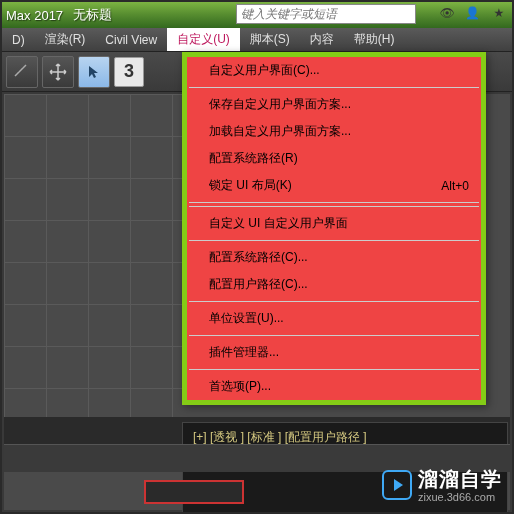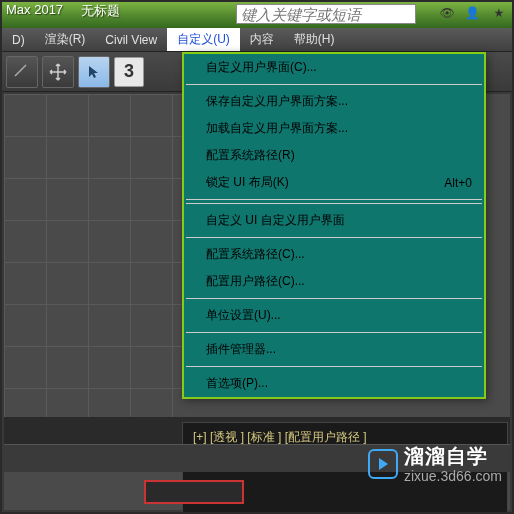--- a/index.html
+++ b/index.html
@@ -13,43 +13,44 @@
       overflow: hidden;
       position: relative;
       border: 2px solid #2a2a2a;
     }
     
     .title-bar {
       height: 26px;
       background: linear-gradient(to bottom, #7cb342 0%, #558b2f 50%, #33691e 100%);
       color: #ffffff;
       display: flex;
+      align-items: center;
       padding: 0 4px;
       position: relative;
     }
     .title-text {
       font-size: 13px;
       white-space: nowrap;
       text-shadow: 1px 1px 1px rgba(0,0,0,0.5);
     }
     .title-untitled {
-      margin-left: 18px;
+      margin-left: 10px;
     }
     .search-box {
       position: absolute;
       left: 234px;
       top: 2px;
       width: 180px;
       height: 20px;
       background: #ffffff;
       border: 1px solid #888;
       color: #999999;
       font-style: italic;
       padding: 2px 4px;
-      font-size: 15px;
+      font-size: 12px;
     }
     .title-icons {
       position: absolute;
       right: 4px;
       top: 2px;
       display: flex;
       gap: 8px;
     }
     .title-icon {
       width: 18px;
@@ -72,21 +73,21 @@
       padding: 0 10px;
       height: 100%;
       display: flex;
       align-items: center;
       color: #e0e0e0;
       cursor: pointer;
       font-size: 12px;
     }
     .menu-item.active {
       background: #ffffff;
-      color: #1d4ed8;
+      color: #be185d;
     }
     
     .toolbar {
       height: 40px;
       background: linear-gradient(to bottom, #4a4a4a, #3a3a3a);
       display: flex;
       align-items: center;
       padding: 0 4px;
       gap: 4px;
       border-bottom: 1px solid #222;
@@ -179,22 +180,22 @@
       height: 24px;
       border: 2px solid #cc3333;
       background: #2a2a2a;
     }
     
     .dropdown {
       position: absolute;
       top: 50px;
       left: 180px;
       width: 304px;
-      background: #0f766e;
-      border: 2px solid #84cc16;
+      background: #ef4444;
+      border: 5px solid #84cc16;
       box-shadow: 2px 2px 8px rgba(0,0,0,0.4);
       z-index: 100;
     }
     .dropdown-item {
       height: 27px;
       display: flex;
       align-items: center;
       padding: 0 22px;
       color: #000000;
       font-size: 12px;
@@ -206,21 +207,21 @@
       right: 12px;
     }
     .dropdown-sep {
       height: 1px;
       background: #cccccc;
       margin: 3px 2px;
     }
     
     .watermark {
       position: absolute;
-      bottom: 28px;
+      bottom: 9px;
       right: 10px;
       display: flex;
       align-items: center;
       gap: 6px;
       color: #ffffff;
       z-index: 200;
     }
     .logo-play {
       width: 30px;
       height: 30px;
@@ -236,21 +237,21 @@
       border-top: 6px solid transparent;
       border-bottom: 6px solid transparent;
       margin-left: 2px;
     }
     .logo-text-cn {
       font-size: 20px;
       font-weight: bold;
       letter-spacing: 1px;
     }
     .logo-text-url {
-      font-size: 14px;
+      font-size: 11px;
       color: #aaa;
       margin-top: -2px;
     }
   </style>
 </head>
 <body>
 
 <div class="title-bar">
   <span class="title-text">Max 2017</span>
   <span class="title-text title-untitled">无标题</span>
@@ -260,20 +261,21 @@
     <div class="title-icon">👤</div>
     <div class="title-icon">★</div>
   </div>
 </div>
 
 <div class="menu-bar">
   <div class="menu-item">D)</div>
   <div class="menu-item">渲染(R)</div>
   <div class="menu-item">Civil View</div>
   <div class="menu-item active">自定义(U)</div>
+  <div class="menu-item">脚本(S)</div>
   <div class="menu-item">内容</div>
   <div class="menu-item">帮助(H)</div>
 </div>
 
 <div class="toolbar">
   <div class="tool-btn">
     <svg width="18" height="18" viewBox="0 0 18 18">
         <path d="M3 12 L9 6 M6 9 L12 3 M10 5 L13 2 M2 13 L5 10" stroke="#aaa" stroke-width="1.5" fill="none"></path>
       </svg>
   </div>

